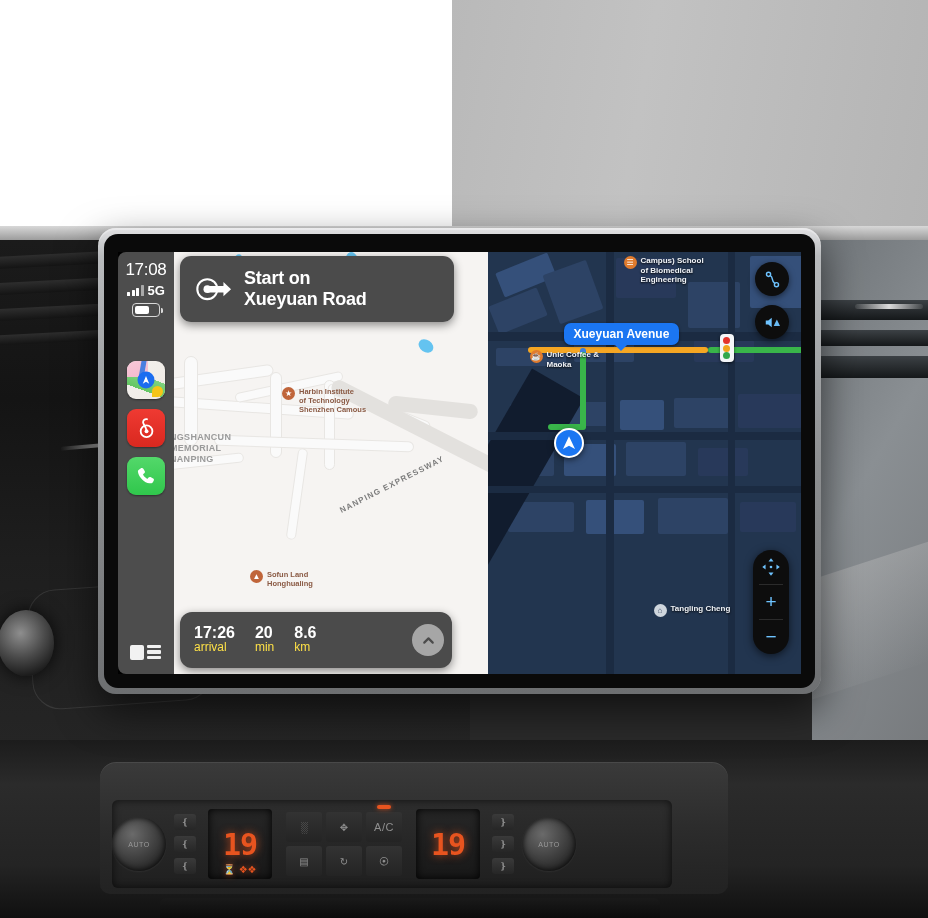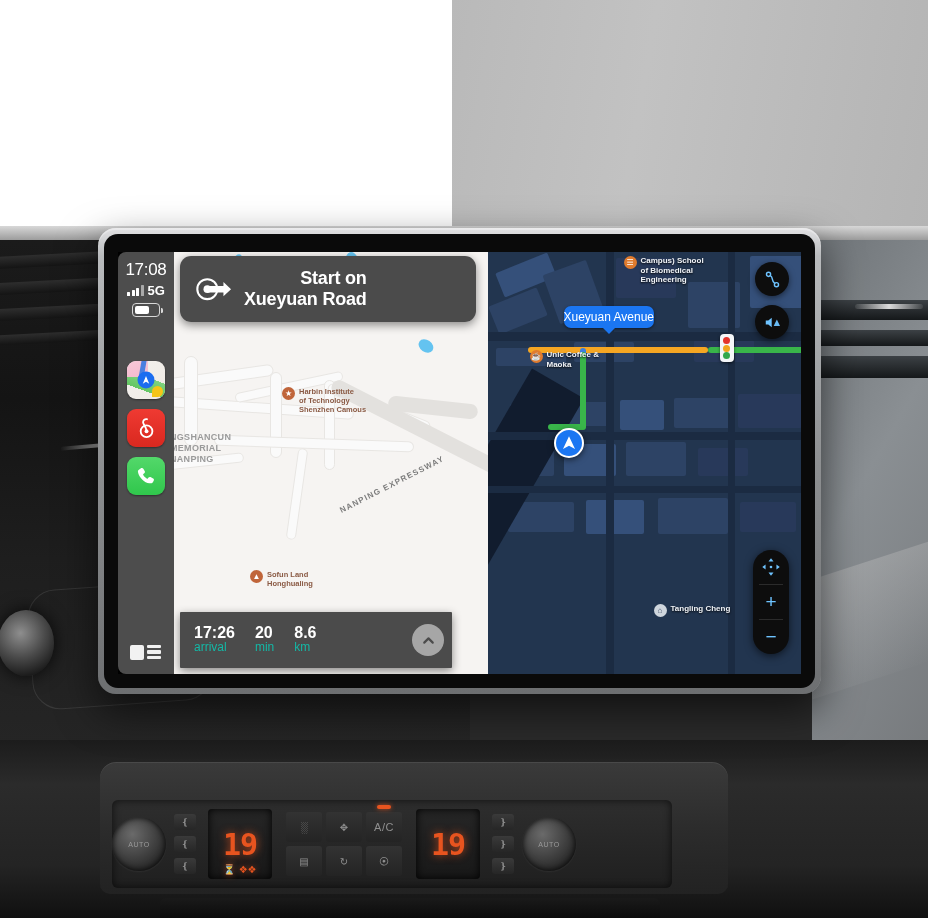--- a/index.html
+++ b/index.html
@@ -274,23 +274,24 @@
   .route-green {
     position:absolute; height:6px; background:#39b54a; border-radius:3px;
   }
   .route-blue {
     position:absolute; background:#3b7fe0; border-radius:3px;
   }
   .route-greenv {
     position:absolute; background:#39b54a; border-radius:3px;
   }
   .street-label {
-    position:absolute; background:#1b76f2; color:#fff; font-weight:400;
-    font-size:12px; padding:4px 0; border-radius:7px; white-space:nowrap;
+    position:absolute; background:#1b76f2; color:#fff; font-weight:700;
+    font-size:12px; padding:4px 10px; border-radius:7px; white-space:nowrap;
     box-shadow:0 1px 3px rgba(0,0,0,.5);
+    margin-top:17px;
   }
   .street-label::after {
     content:""; position:absolute; left:50%; bottom:-6px; transform:translateX(-50%);
     border-left:7px solid transparent; border-right:7px solid transparent;
     border-top:7px solid #1b76f2;
   }
   .dpoi { position:absolute; display:flex; gap:4px; align-items:flex-start; }
   .dpoi-dot {
     width:13px; height:13px; border-radius:50%; background:#e07b2e; flex:none;
     display:flex; align-items:center; justify-content:center; color:#fff; font-size:8px;
@@ -332,49 +333,48 @@
   }
   .zoom-pill > div {
     height:34px; width:100%; display:flex; align-items:center; justify-content:center;
     color:#6ec3ff; font-size:19px; font-weight:300;
   }
   .zoom-pill .sep { height:1px; width:66%; background:#2b2b2b; }
   .zoom-pill svg { width:20px; height:20px; }
 
   
   #banner {
-    position:absolute; left:6px; top:4px; width:296px;
+    position:absolute; left:6px; top:4px; width:274px;
     border-radius:11px; overflow:hidden;
     box-shadow:0 3px 10px rgba(0,0,0,.45);
     z-index:5;
-    text-align:right;
   }
   .banner-main {
     background:#4b4b4b; display:flex; align-items:center; gap:12px;
     padding:12px 12px 12px 14px;
   }
   .banner-main .arrow-ic { width:38px; height:32px; flex:none; }
   .banner-txt { color:#fff; font-size:18px; font-weight:600; line-height:21px; letter-spacing:-.2px; }
   .banner-next {
     background:#6b6b6b; display:flex; align-items:center; gap:12px;
     padding:8px 12px 8px 14px;
   }
   .banner-next .arrow-ic { width:38px; height:22px; flex:none; }
   .banner-next span { color:#fff; font-size:14px; font-weight:600; }
 
   
   #eta {
     position:absolute; left:6px; bottom:6px; width:272px; height:56px;
-    background:#4b4b4b; border-radius:1px;
+    background:#4b4b4b; border-radius:12px;
     display:flex; align-items:center; padding:0 8px 0 14px; gap:20px;
     box-shadow:0 3px 10px rgba(0,0,0,.45); z-index:5;
   }
   .eta-col { display:flex; flex-direction:column; line-height:15px; }
   .eta-v { color:#fff; font-size:16px; font-weight:700; }
-  .eta-l { color:#14b8a6; font-size:12px; font-weight:400; }
+  .eta-l { color:#fde047; font-size:12px; font-weight:400; }
   .eta-exp {
     margin-left:auto; width:32px; height:32px; border-radius:50%;
     background:#a6a6a6; display:flex; align-items:center; justify-content:center;
   }
   .eta-exp svg { width:17px; height:17px; }
 </style>
 </head>
 <body>
 
 <div id="scene">

